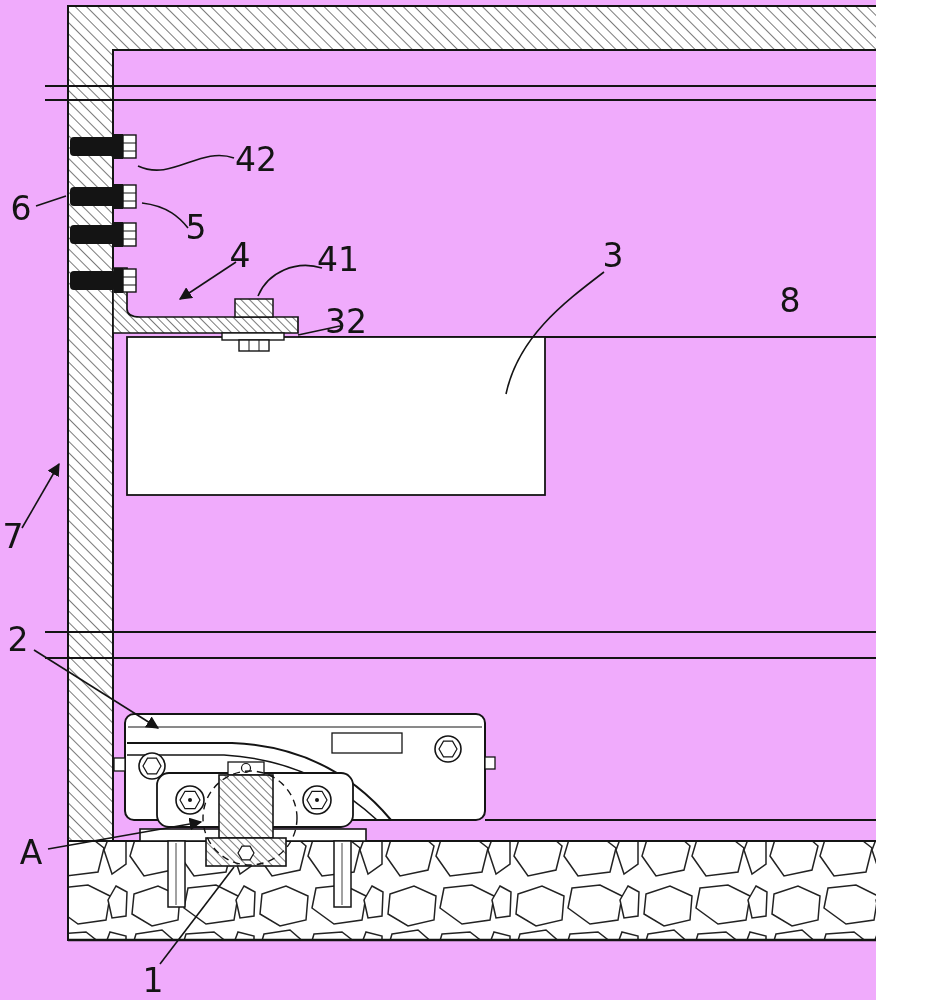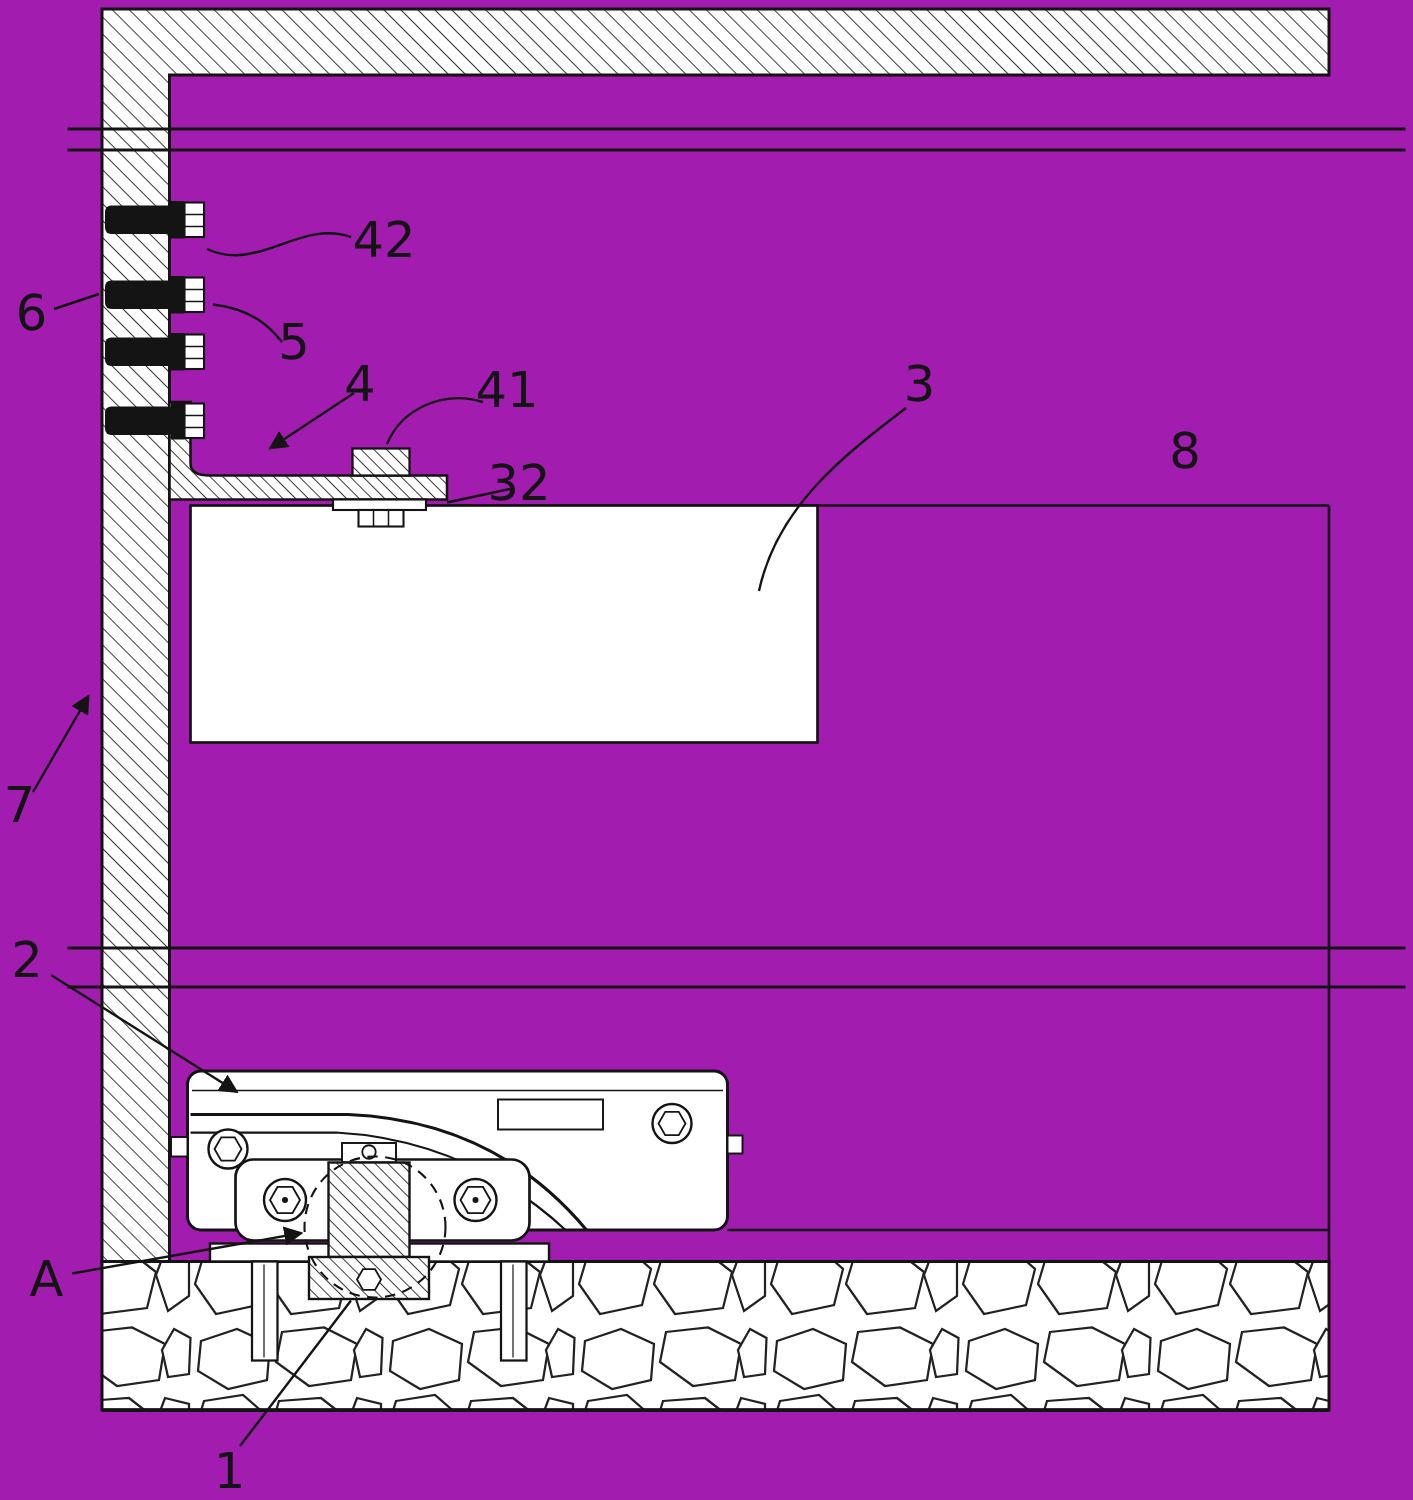--- a/index.html
+++ b/index.html
@@ -2,23 +2,23 @@
 <html><head>
 <meta charset="utf-8">
 <style>
   html, body {
     margin: 0;
     padding: 0;
     background: #ffffff;
   }
   .figure-canvas {
     position: relative;
-    width: 942px;
+    width: 876px;
     height: 1000px;
-    background: #a21caf;
+    background: #f0abfc;
     overflow: hidden;
   }
   svg {
     position: absolute;
     top: 0;
     left: 0;
     display: block;
   }
   text.fig-label {
     font-family: "DejaVu Sans", "Liberation Sans", sans-serif;

